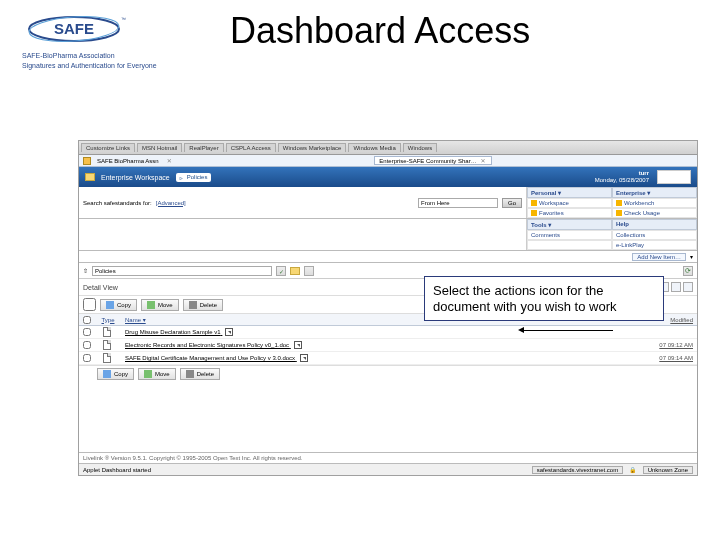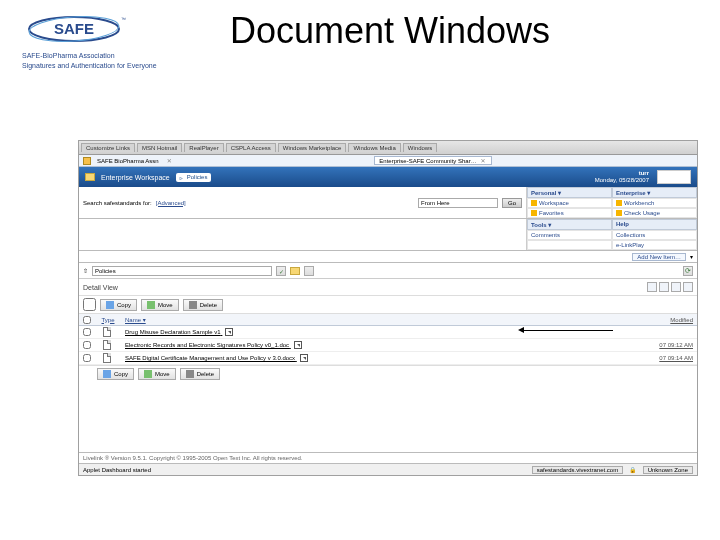--- a/index.html
+++ b/index.html
@@ -75,22 +75,23 @@
     <svg viewBox="0 0 150 34">
       <ellipse cx="52" cy="17" rx="45" ry="12" fill="none" stroke="#2a4b8d" stroke-width="2"></ellipse>
       <ellipse cx="52" cy="17" rx="45" ry="12" fill="none" stroke="#5aa0d8" stroke-width="1" transform="rotate(-4 52 17)"></ellipse>
       <text x="52" y="22" text-anchor="middle" font-family="Arial" font-size="15" font-weight="bold" fill="#2a4b8d">SAFE</text>
       <text x="99" y="9" font-size="5" fill="#2a4b8d">™</text>
     </svg>
     <div class="logo-text">SAFE-BioPharma Association</div>
     <div class="logo-text">Signatures and Authentication for Everyone</div>
   </div>
 
-  <div class="title">Document Windows</div>
-
+  <div class="title">Dashboard Access</div>
+
+  <div class="callout">Select the actions icon for the document with you wish to work</div>
 
   <div class="browser">
 
     <div class="tabbar">
       <span class="tab">Customize Links</span>
       <span class="tab">MSN Hotmail</span>
       <span class="tab">RealPlayer</span>
       <span class="tab">CSPLA Access</span>
       <span class="tab">Windows Marketplace</span>
       <span class="tab">Windows Media</span>

